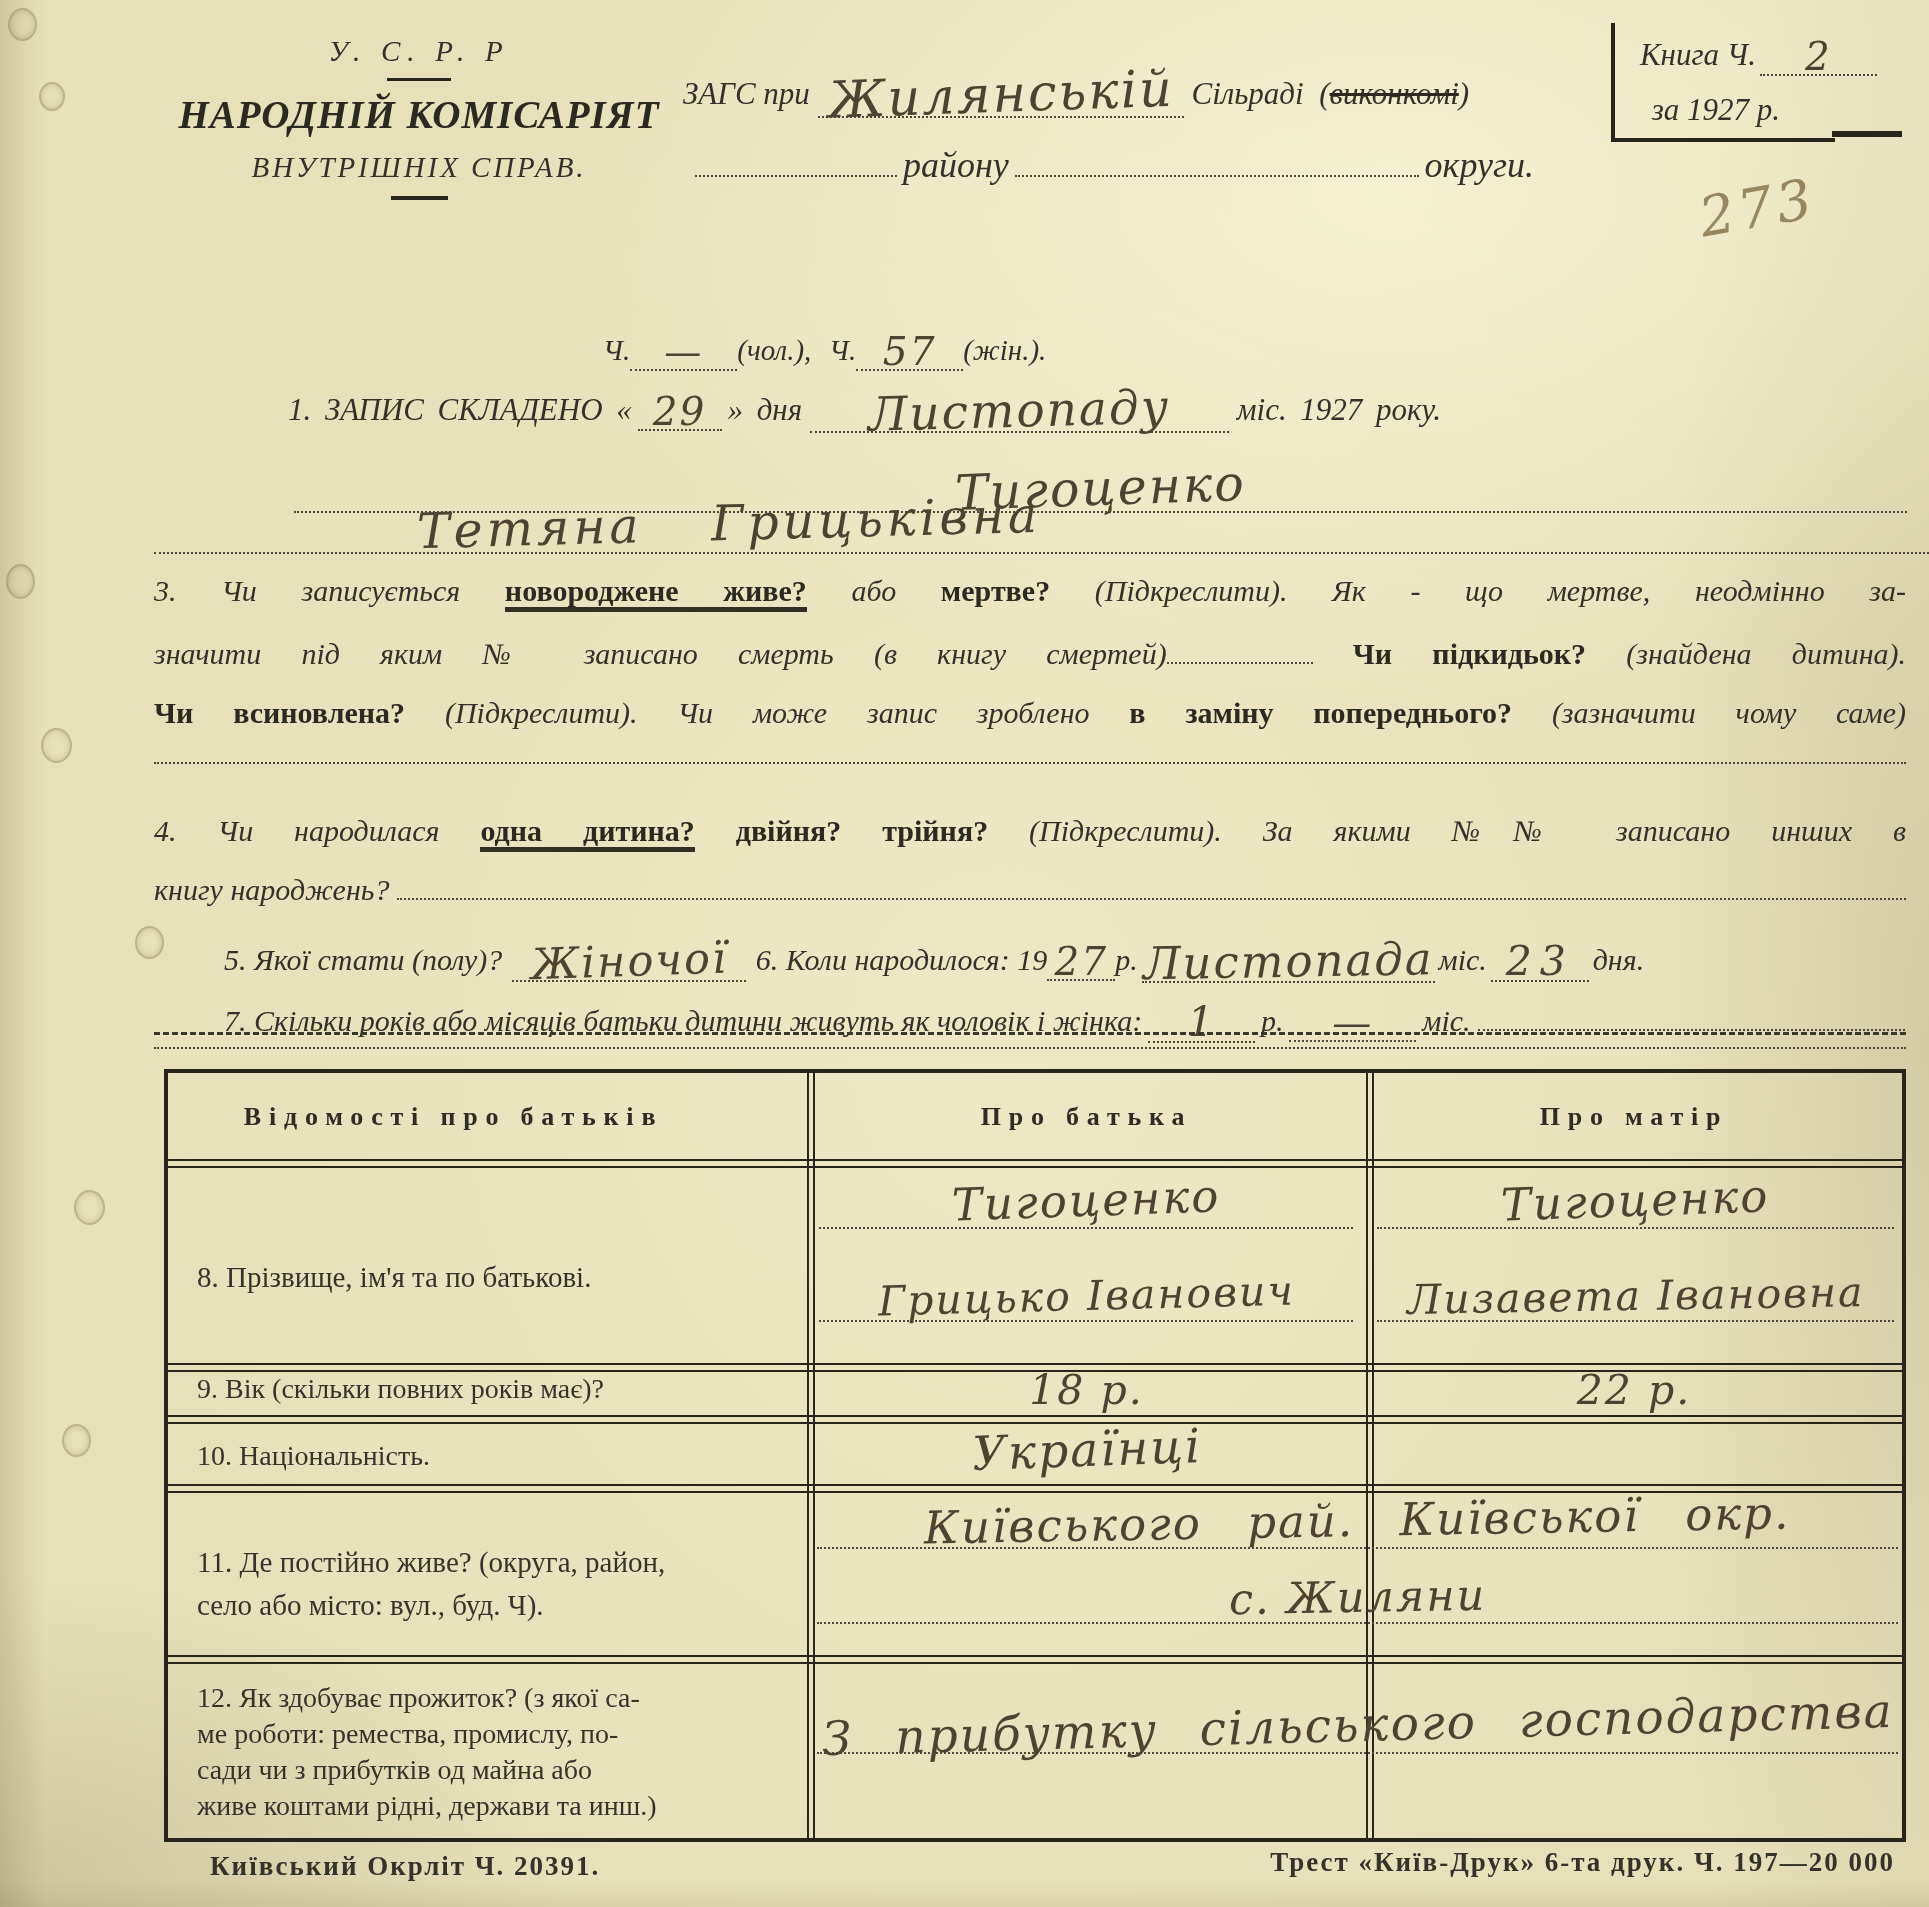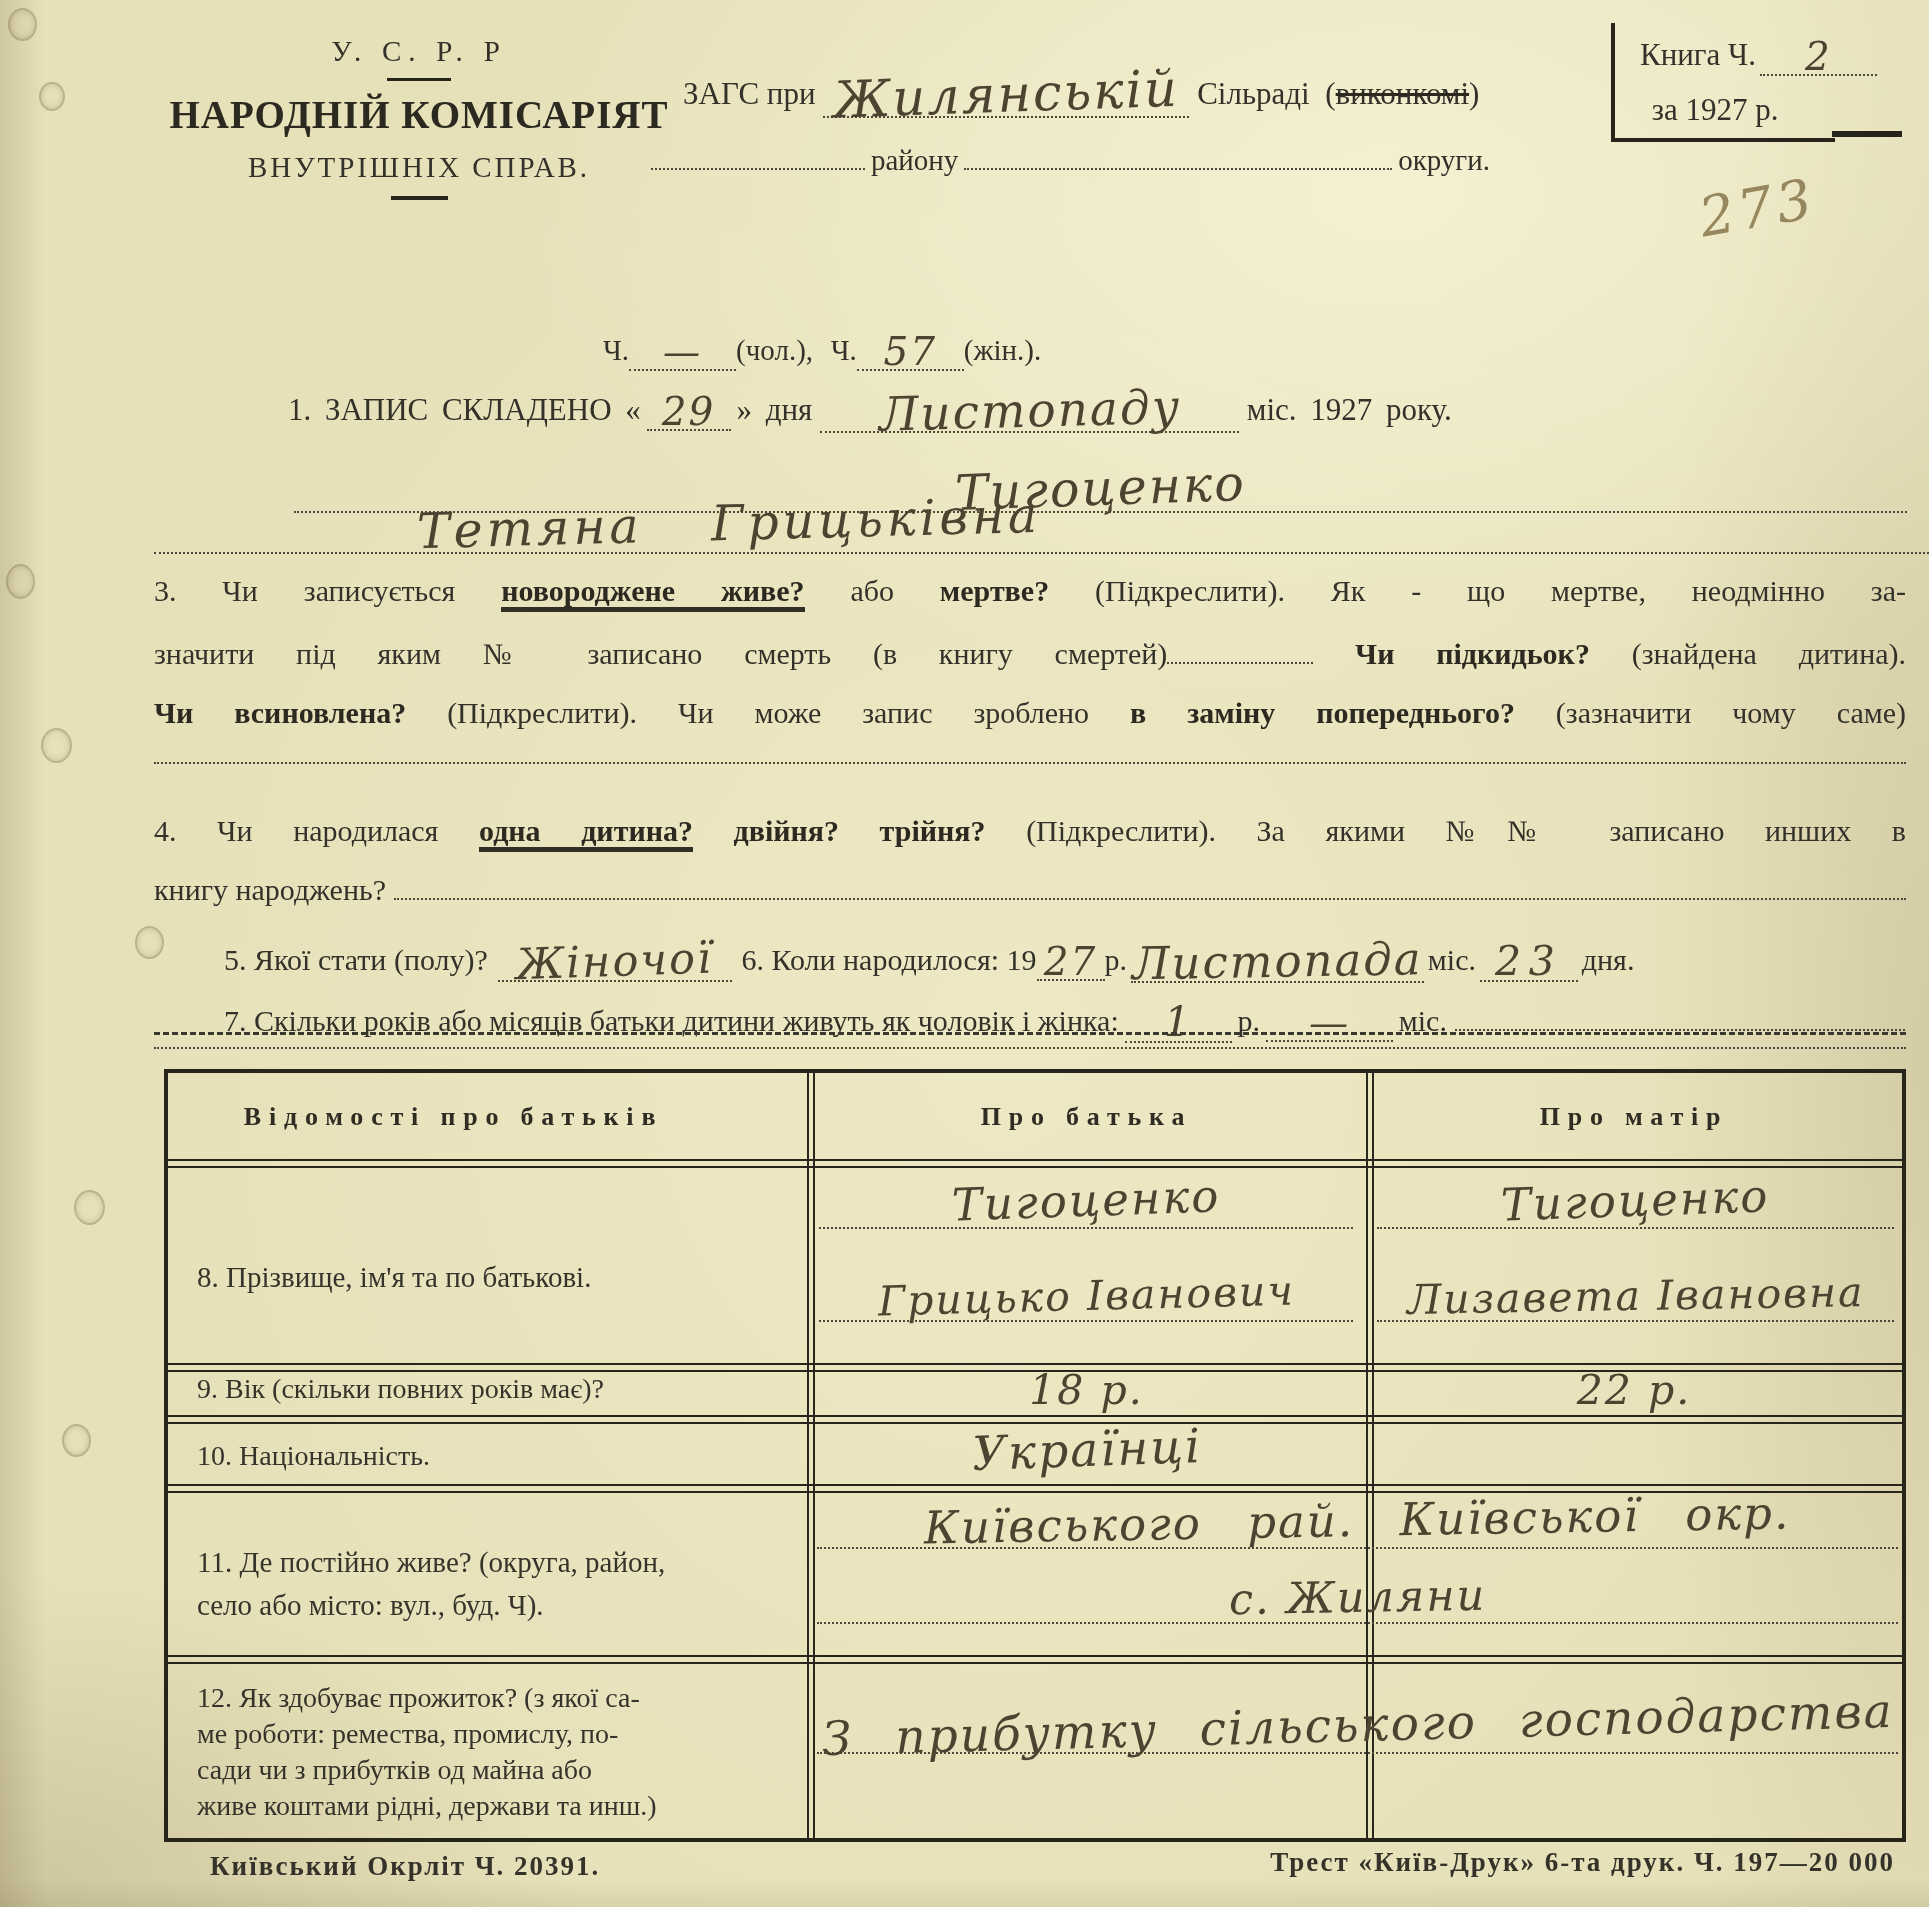--- a/index.html
+++ b/index.html
@@ -9,21 +9,21 @@
     background-image:
       radial-gradient(ellipse 1463px 878px at 72% 10%, rgba(255,253,228,0.55), rgba(255,253,228,0) 60%),
       radial-gradient(ellipse 1268px 1463px at 52% 55%, rgba(250,246,215,0.35), rgba(250,246,215,0) 70%),
       radial-gradient(ellipse 878px 507px at 1% 99%, rgba(115,103,62,0.22), rgba(115,103,62,0) 62%),
       radial-gradient(ellipse 410px 1853px at 100% 55%, rgba(135,120,75,0.20), rgba(135,120,75,0) 70%),
       linear-gradient(90deg, rgba(120,105,65,0.22), rgba(120,105,65,0) 45px),
       linear-gradient(0deg, rgba(120,105,65,0.15), rgba(120,105,65,0) 29px);
     font-family:"Liberation Serif","DejaVu Serif",serif;
     color:#34312a;
   }
-  .print{font-family:"Liberation Serif","DejaVu Serif",serif; color:#34312a;}
+  .print{font-family:"Liberation Serif","DejaVu Serif",serif; color:#34312a;font-style:italic;}
   .b{font-weight:bold; color:#2b2920;}
   .hand{
     font-family:"DejaVu Serif",serif; font-style:italic; color:#4e4331;
     letter-spacing:2px; white-space:nowrap;
   }
   .abs{position:absolute;}
   .row{position:absolute; display:flex; align-items:baseline; white-space:nowrap;}
   .leader{
     display:inline-flex; justify-content:center; align-items:baseline;
     border-bottom:2.9px dotted #4c473a; vertical-align:baseline;
@@ -84,21 +84,21 @@
     <span class="print">ЗАГС при</span>
     <span class="leader" style="min-width:366px; margin:0 7.8px;">
         <span class="hand" style="font-size:51px; transform:translateY(7.8px) rotate(-2deg);">Жилянській</span>
       </span>
     <span class="print">Сільраді</span>
     <span class="print" style="margin-left:15.6px;">(</span>
       <span class="print strike">виконкомі</span>
       <span class="print">)</span>
   </div>
 
-  <div class="row" style="left:651px; top:144px; width:839px; font-size:29px;">
+  <div class="row" style="left:695px; top:144px; width:839px; font-size:36px;">
     <span class="leader fill"></span>
     <span class="print" style="margin:0 5.9px;">району</span>
     <span class="leader fill" style="flex:2;"></span>
     <span class="print" style="margin-left:5.9px;">округи.</span>
   </div>
 
   <div class="abs" style="left:1611px; top:23.4px; width:195px; height:109px; border-left:4.9px solid #26241b; border-bottom:4.9px solid #26241b; padding:5.9px 0 0 25px; white-space:nowrap;">
     <div class="row" style="position:static; font-size:31px;">
       <span class="print">Книга Ч.</span>
       <span class="leader" style="min-width:117px; margin-left:3.9px;">

